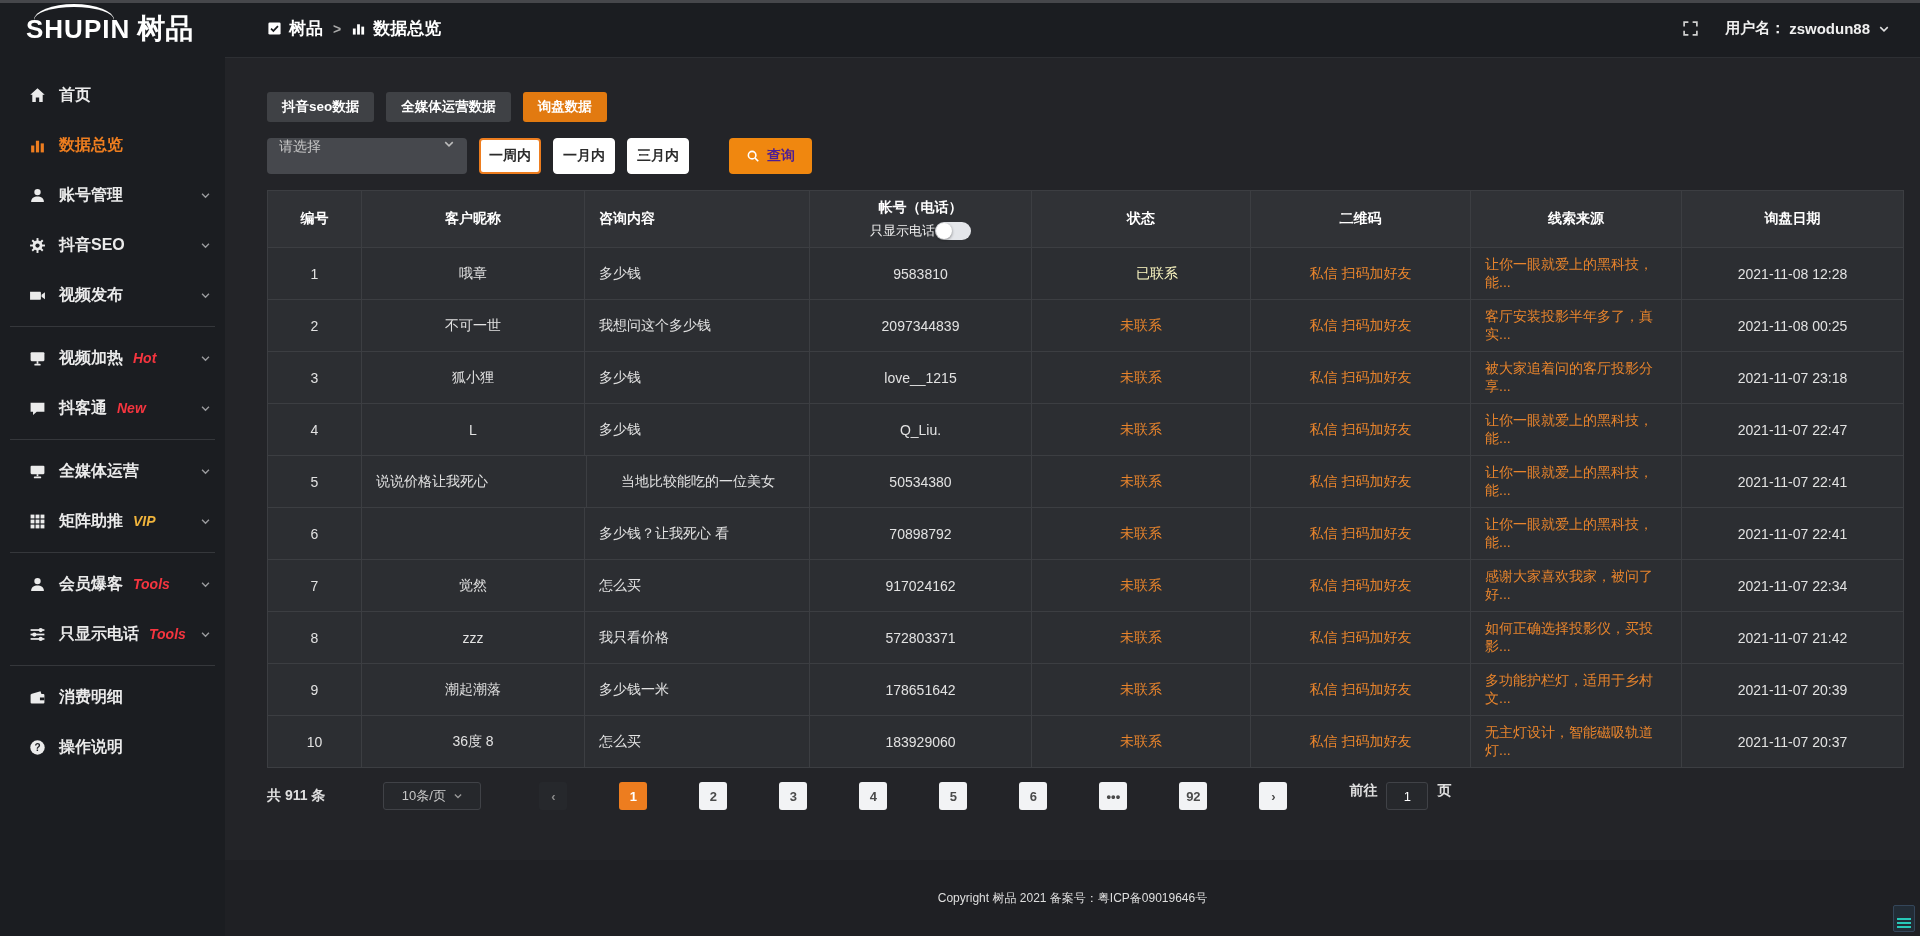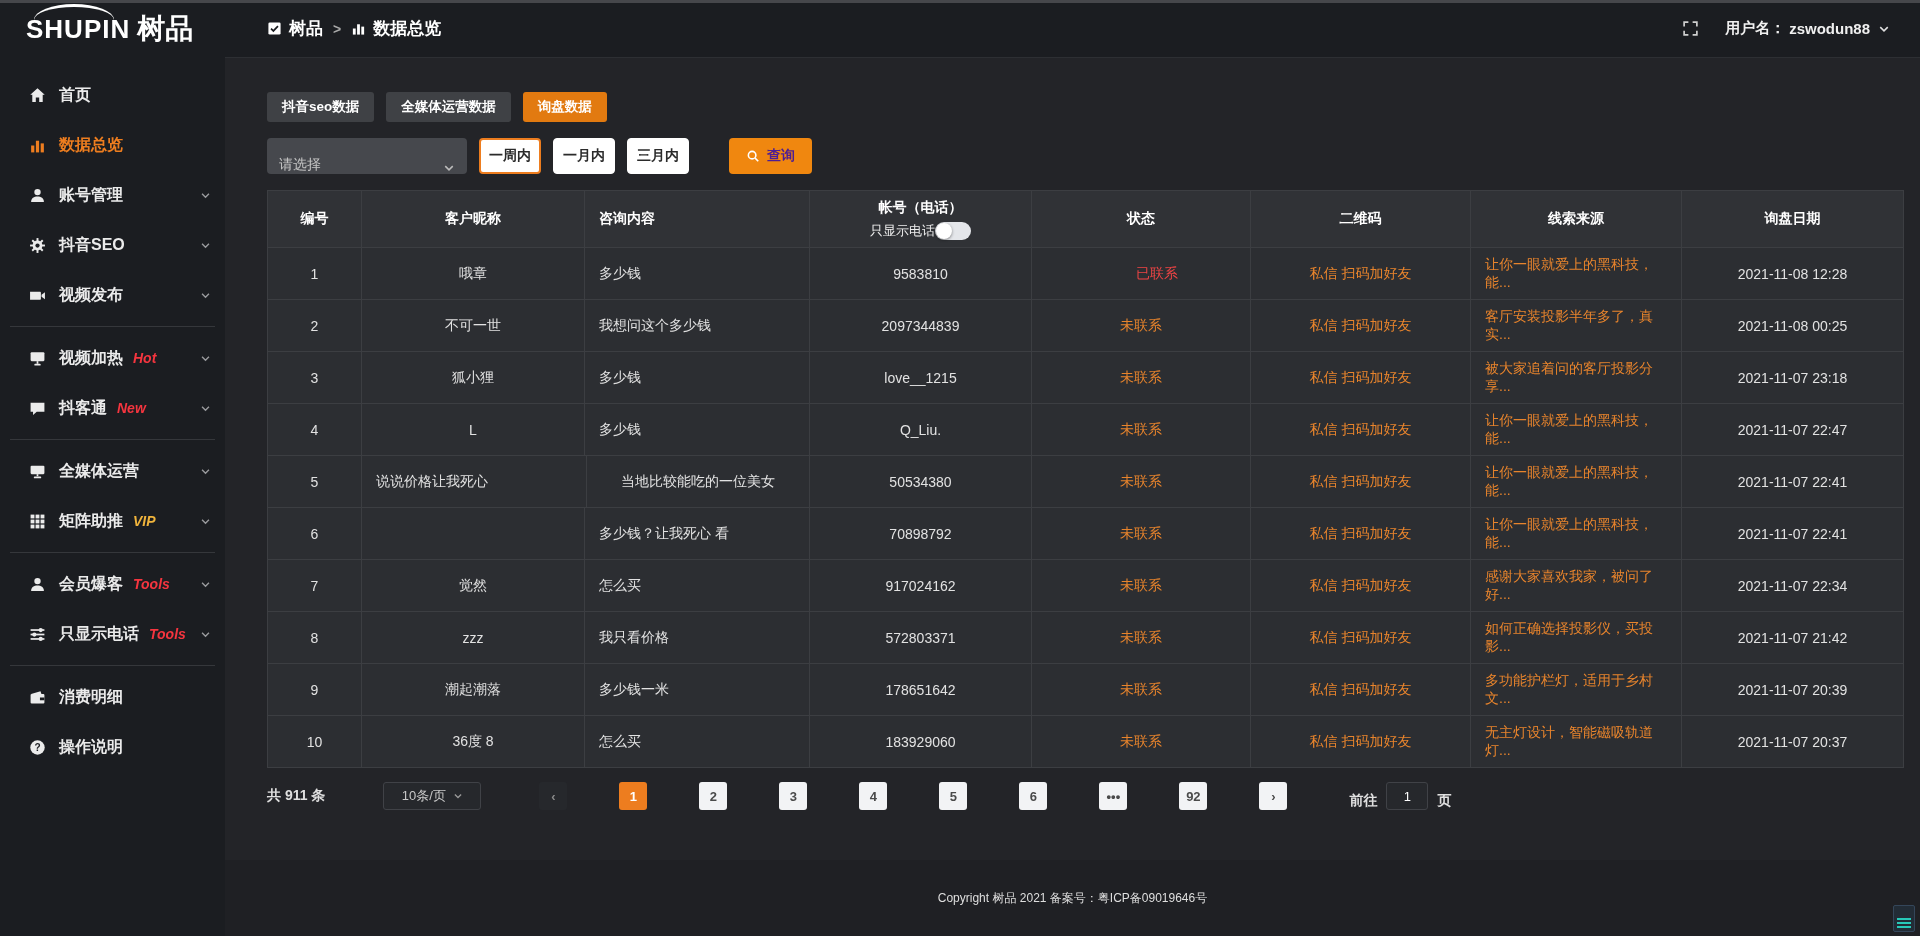--- a/index.html
+++ b/index.html
@@ -49,21 +49,21 @@
   .content{flex:1;padding:0 16px 0 42px;}
 
   
   .tabs{margin-top:34px;display:flex;}
   .tab{height:30px;padding:0 15px;margin-right:12px;border-radius:3px;background:#3f4145;color:#fff;
     font-size:13.5px;font-weight:bold;display:flex;align-items:center;cursor:pointer;}
   .tab.active{background:#e27a10;}
 
   
   .filters{margin-top:16px;display:flex;align-items:center;}
-  .select{width:200px;height:36px;background:#46484d;border-radius:4px;display:flex;align-items:flex-end;
+  .select{width:200px;height:36px;background:#46484d;border-radius:4px;display:flex;align-items:flex-start;
     justify-content:space-between;padding:0 12px;cursor:pointer;}
   .select-text{font-size:14px;color:#c6c6c6;}
   .select svg{width:12px;height:12px;color:#bdbdbd;}
   .rb{width:62px;height:36px;margin-left:12px;background:#fff;color:#2b2b2b;font-size:14px;font-weight:bold;
     border-radius:4px;display:flex;align-items:center;justify-content:center;cursor:pointer;border:1px solid #fff;}
   .rb.active{border:2px solid #ed7d1f;}
   .search-btn{margin-left:40px;height:36px;padding:0 17px;border-radius:4px;background:#f0870f;color:#4c1d95;
     font-size:14px;font-weight:bold;display:flex;align-items:center;gap:7px;cursor:pointer;}
   .search-btn svg{width:14px;height:14px;}
 
@@ -77,37 +77,37 @@
   .th{color:#fff;font-weight:bold;}
   .td{color:#e2e2e2;}
   .col1{width:93px;}.col2{width:223px;}.col3{width:225px;}.col4{width:222px;}
   .col5{width:219px;}.col6{width:220px;}.col7{width:211px;}.col8{flex:1;}
   .th.col3,.td.col3,.td.col7{justify-content:flex-start;padding-left:14px;}
   .th-stack{display:flex;flex-direction:column;align-items:center;gap:5px;}
   .th-sub{display:flex;align-items:center;font-size:13px;font-weight:normal;color:#eee;}
   .toggle{width:36px;height:18px;border-radius:9px;background:#e4e6ea;position:relative;cursor:pointer;}
   .toggle::after{content:'';position:absolute;left:1px;top:1px;width:16px;height:16px;border-radius:50%;
     background:#fff;box-shadow:0 1px 3px rgba(0,0,0,.45);}
-  .st-done{color:#ef4444;padding-left:40px;}
+  .st-done{color:#fef9c3;padding-left:40px;}
   .st-pending{color:#e8842c;}
   .link{color:#e8842c;cursor:pointer;}
 
   
   .pager{margin-top:14px;display:flex;align-items:center;font-size:14px;color:#e0e0e0;gap:44px;}
   .pg-total{margin-right:14px;font-weight:bold;}
   .pg-size{width:98px;height:28px;margin-right:14px;background:#26282c;border:1px solid #404247;border-radius:3px;
     display:flex;align-items:center;justify-content:center;gap:7px;color:#c8c8c8;font-size:13px;cursor:pointer;}
   .pg-size svg{width:10px;height:10px;}
   .pg-btn{min-width:28px;height:28px;margin-right:8px;border-radius:3px;display:flex;align-items:center;
     justify-content:center;font-size:13px;font-weight:bold;cursor:pointer;padding:0 4px;}
   .pg-prev{background:#26282c;color:#8a8a8a;}
   .pg-num{background:#f2f3f5;color:#4a4a4a;}
   .pg-num.active{background:#ed7d1f;color:#fff;}
   .pg-next{background:#f2f3f5;color:#4a4a4a;}
-  .pg-goto{margin-left:10px;display:flex;align-items:flex-end;gap:9px;font-weight:bold;}
+  .pg-goto{margin-left:10px;display:flex;align-items:flex-start;gap:9px;font-weight:bold;}
   .pg-input{width:42px;height:28px;background:#26282c;border:1px solid #404247;border-radius:3px;color:#fff;
     text-align:center;font-size:13px;font-family:inherit;}
 
   .footer{height:76px;min-height:76px;background:#1f2024;display:flex;align-items:center;justify-content:center;
     font-size:12px;color:#dfdfdf;}
 
   .widget{position:absolute;right:5px;bottom:4px;width:22px;height:27px;background:#222c36;
     border:1px solid #34465a;border-radius:2px;z-index:40;}
   .widget-lines{position:absolute;left:3px;right:3px;bottom:3px;height:10px;
     background:repeating-linear-gradient(180deg,#27c8b8 0 2px,transparent 2px 4px);}

